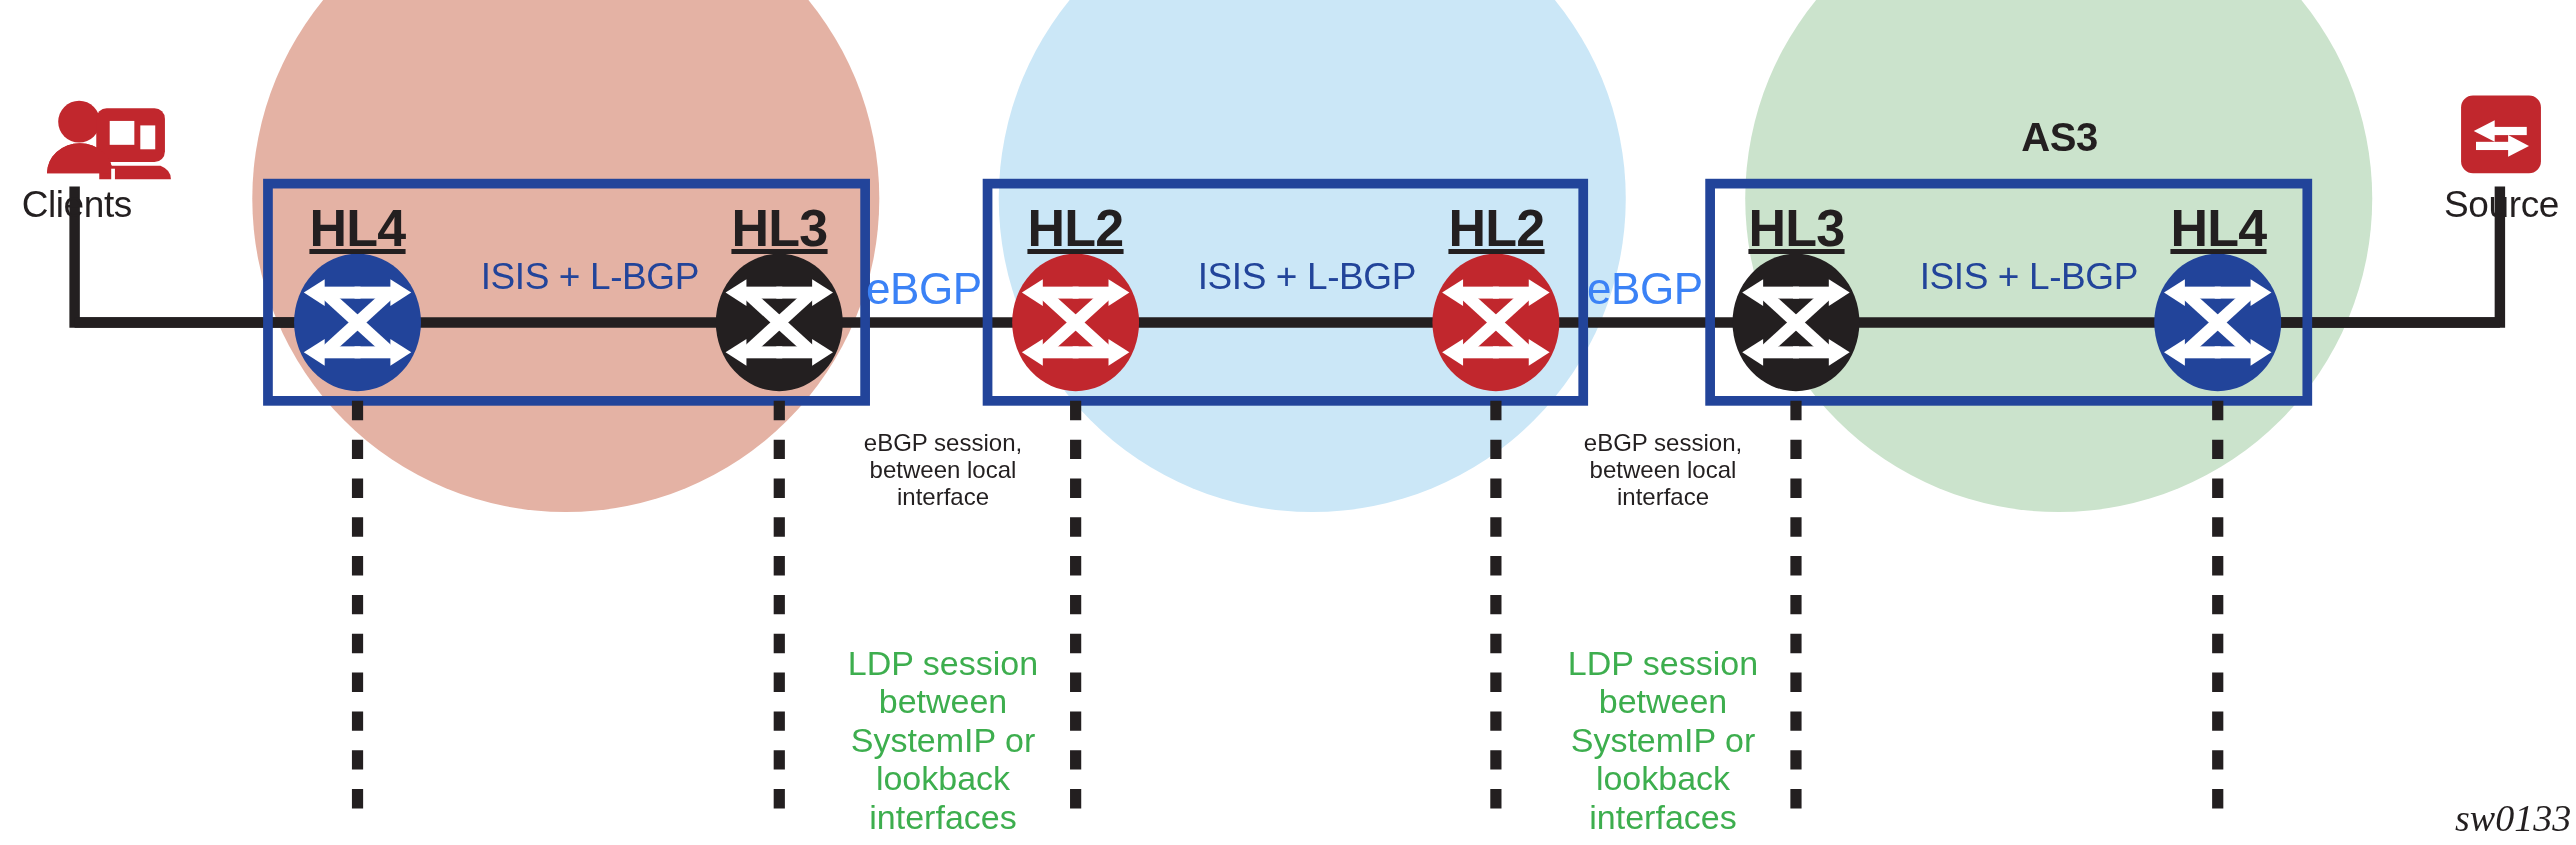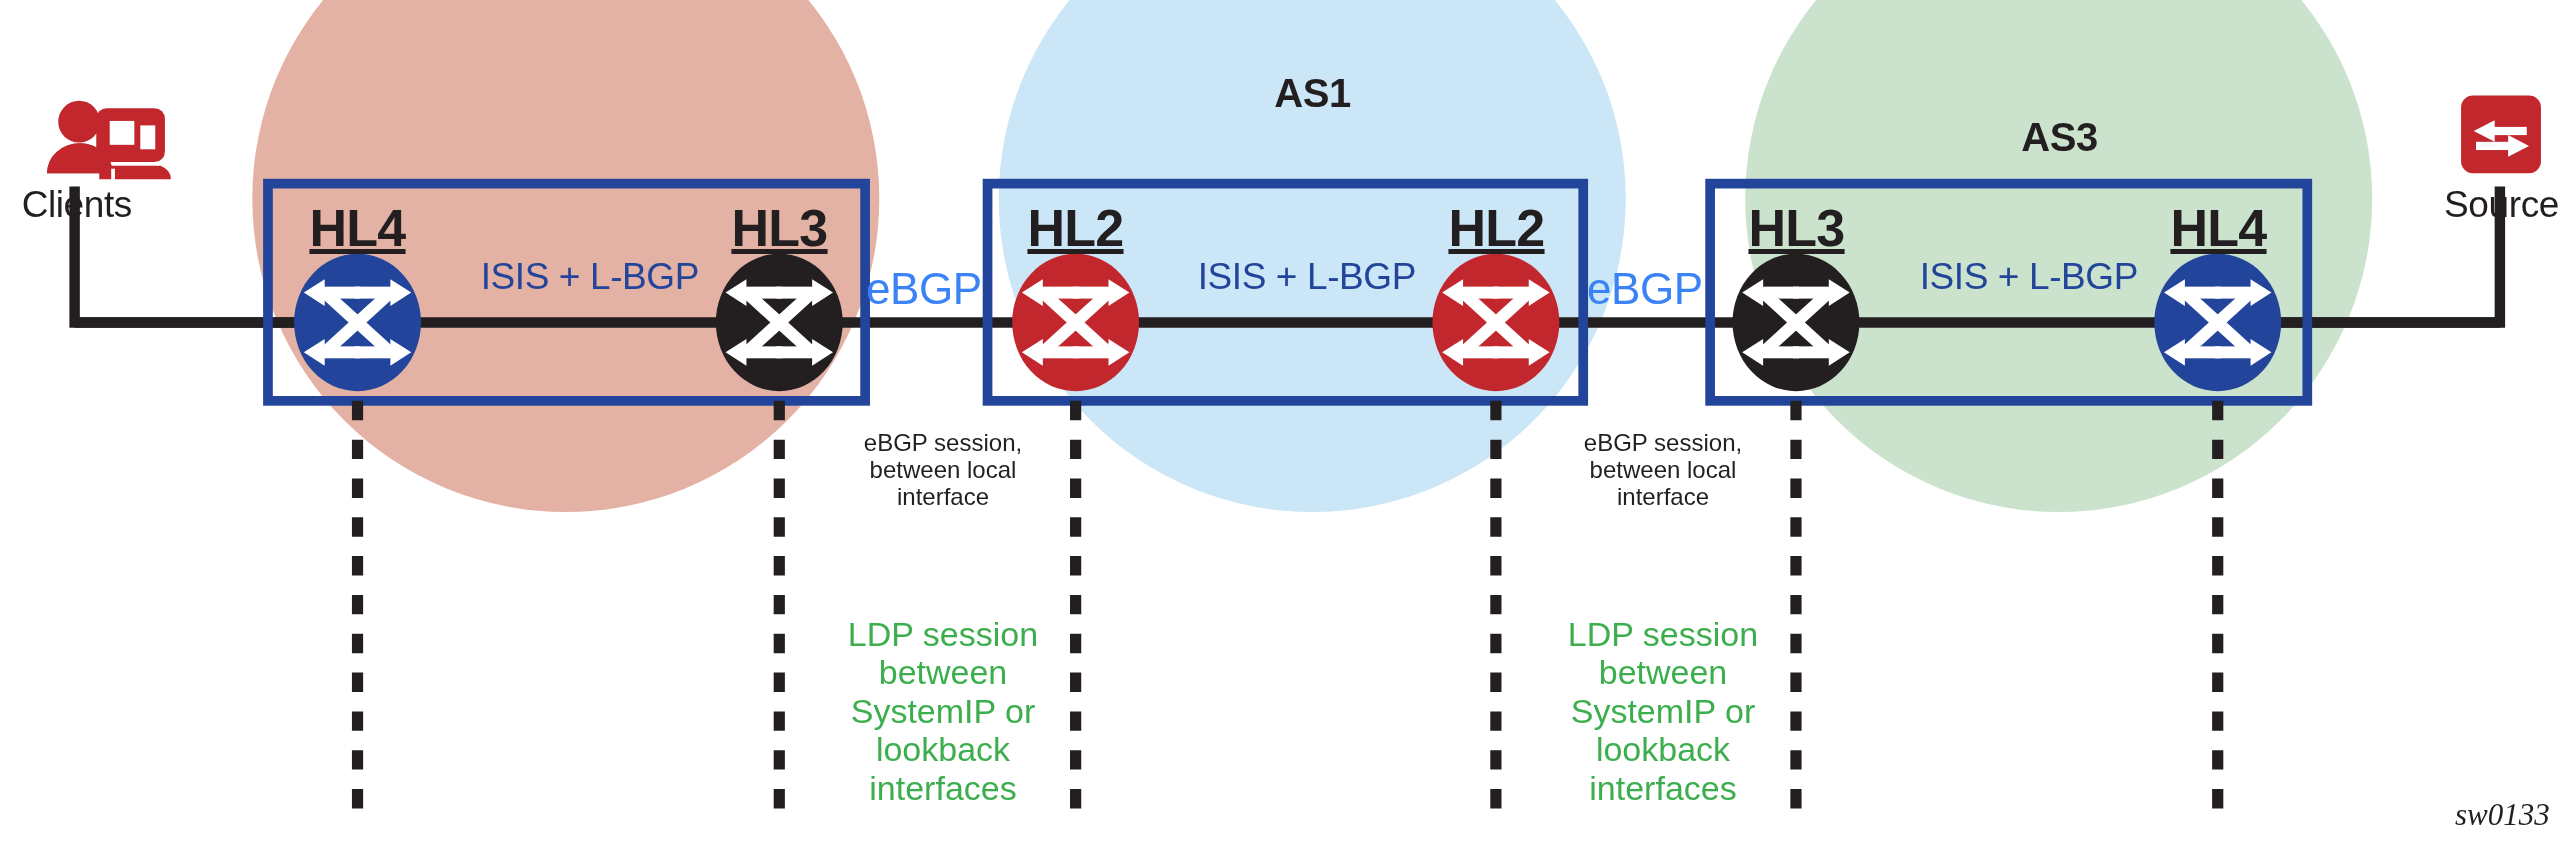--- a/index.html
+++ b/index.html
@@ -24,28 +24,28 @@
   .proto {
     font-size:37px; color:#22449A; text-align:right; letter-spacing:-0.4px;
   }
   .ebgp-small {
     font-size:44px; color:#3b82f6; letter-spacing:-0.4px;
   }
   .note-black {
     font-size:24px; color:#231f20; text-align:center; line-height:1.13;
   }
   .note-green {
-    font-size:34px; color:#3DAE4E; text-align:center; line-height:1.13;
+    font-size:34px; color:#3DAE4E; text-align:center; line-height:1.13;margin-top:29px;
   }
   .endpoint-label {
     font-size:37px; color:#231f20; text-align:center; letter-spacing:-0.4px;
   }
   .watermark {
     font-family:"Liberation Serif", serif;
-    font-style:italic; font-size:31px; color:#231f20;
+    font-style:italic; font-size:38px; color:#231f20;
   }
 </style>
 </head>
 <body>
 
 <div id="stage">
 
   <svg class="svg-layer" width="2576" height="845" viewBox="0 0 3449 1132">
 
     <defs>
@@ -143,21 +143,20 @@
       <rect x="3316" y="190" width="46" height="11" fill="#ffffff"></rect>
       <polygon points="3387,195.5 3359,181 3359,210" fill="#ffffff"></polygon>
     </g>
   </svg>
 
   <div class="lbl endpoint-label" style="left:-3.7px; top:185px; width:161px;">Clients</div>
 
   <div class="lbl endpoint-label" style="left:2421px; top:185px; width:161px;">Source</div>
 
 
-  <div class="lbl as-title" style="left:1163px; top:72px; width:299px;">AS1</div>
 
   <div class="lbl as-title" style="left:1910px; top:116px; width:299px;">AS3</div>
 
   <div class="lbl hl-title" style="left:264px; top:200px; width:187px;">HL4</div>
   <div class="lbl hl-title" style="left:686px; top:200px; width:187px;">HL3</div>
   <div class="lbl hl-title" style="left:982px; top:200px; width:187px;">HL2</div>
   <div class="lbl hl-title" style="left:1403px; top:200px; width:187px;">HL2</div>
   <div class="lbl hl-title" style="left:1703px; top:200px; width:187px;">HL3</div>
   <div class="lbl hl-title" style="left:2125px; top:200px; width:187px;">HL4</div>
 

